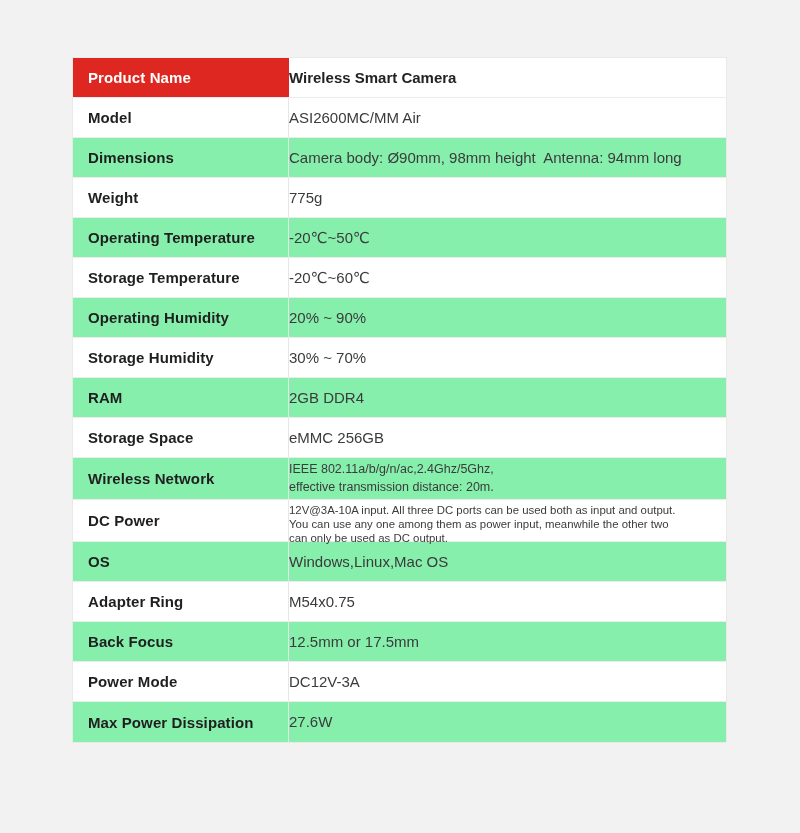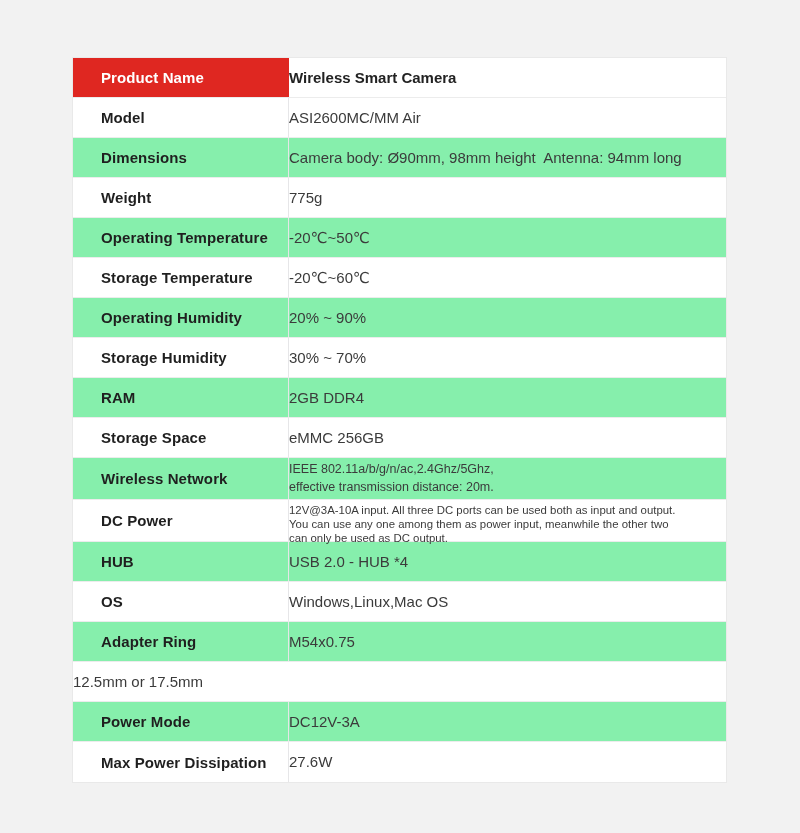--- a/index.html
+++ b/index.html
@@ -34,21 +34,21 @@
   .spec-row:last-child { border-bottom: none; justify-content: space-between; }
   
   .spec-row:nth-child(2n+3) { background: #86efac; }
   .spec-row.multiline { height: 42px; }
   .cell-label {
     width: 216px;
     min-width: 216px;
     box-sizing: border-box;
     display: flex;
     align-items: center;
-    padding-left: 28px;
+    padding-left: 15px;
     border-right: 1px solid #e6e6e8;
     font-size: 15px;
     font-weight: 700;
     color: #1f1f1f;
     letter-spacing: 0.1px;
   }
   .cell-value {
     flex: 1;
     display: flex;
     align-items: center;
@@ -140,36 +140,33 @@
 effective transmission distance: 20m.</div>
   </div>
 
   <div class="spec-row multiline xsmall-text">
     <div class="cell-label">DC Power</div>
     <div class="cell-value">12V@3A-10A input. All three DC ports can be used both as input and output.
 You can use any one among them as power input, meanwhile the other two
 can only be used as DC output.</div>
   </div>
 
-  <div class="spec-row">
-    <div class="cell-label">HUB</div>
-    <div class="cell-value">USB 2.0 - HUB *4</div>
-  </div>
 
   <div class="spec-row">
     <div class="cell-label">OS</div>
     <div class="cell-value">Windows,Linux,Mac OS</div>
   </div>
 
   <div class="spec-row">
     <div class="cell-label">Adapter Ring</div>
     <div class="cell-value">M54x0.75</div>
   </div>
 
   <div class="spec-row">
+    <div class="cell-label">Back Focus</div>
     <div class="cell-value">12.5mm or 17.5mm</div>
   </div>
 
   <div class="spec-row">
     <div class="cell-label">Power Mode</div>
     <div class="cell-value">DC12V-3A</div>
   </div>
 
   <div class="spec-row">
     <div class="cell-label">Max Power Dissipation</div>

